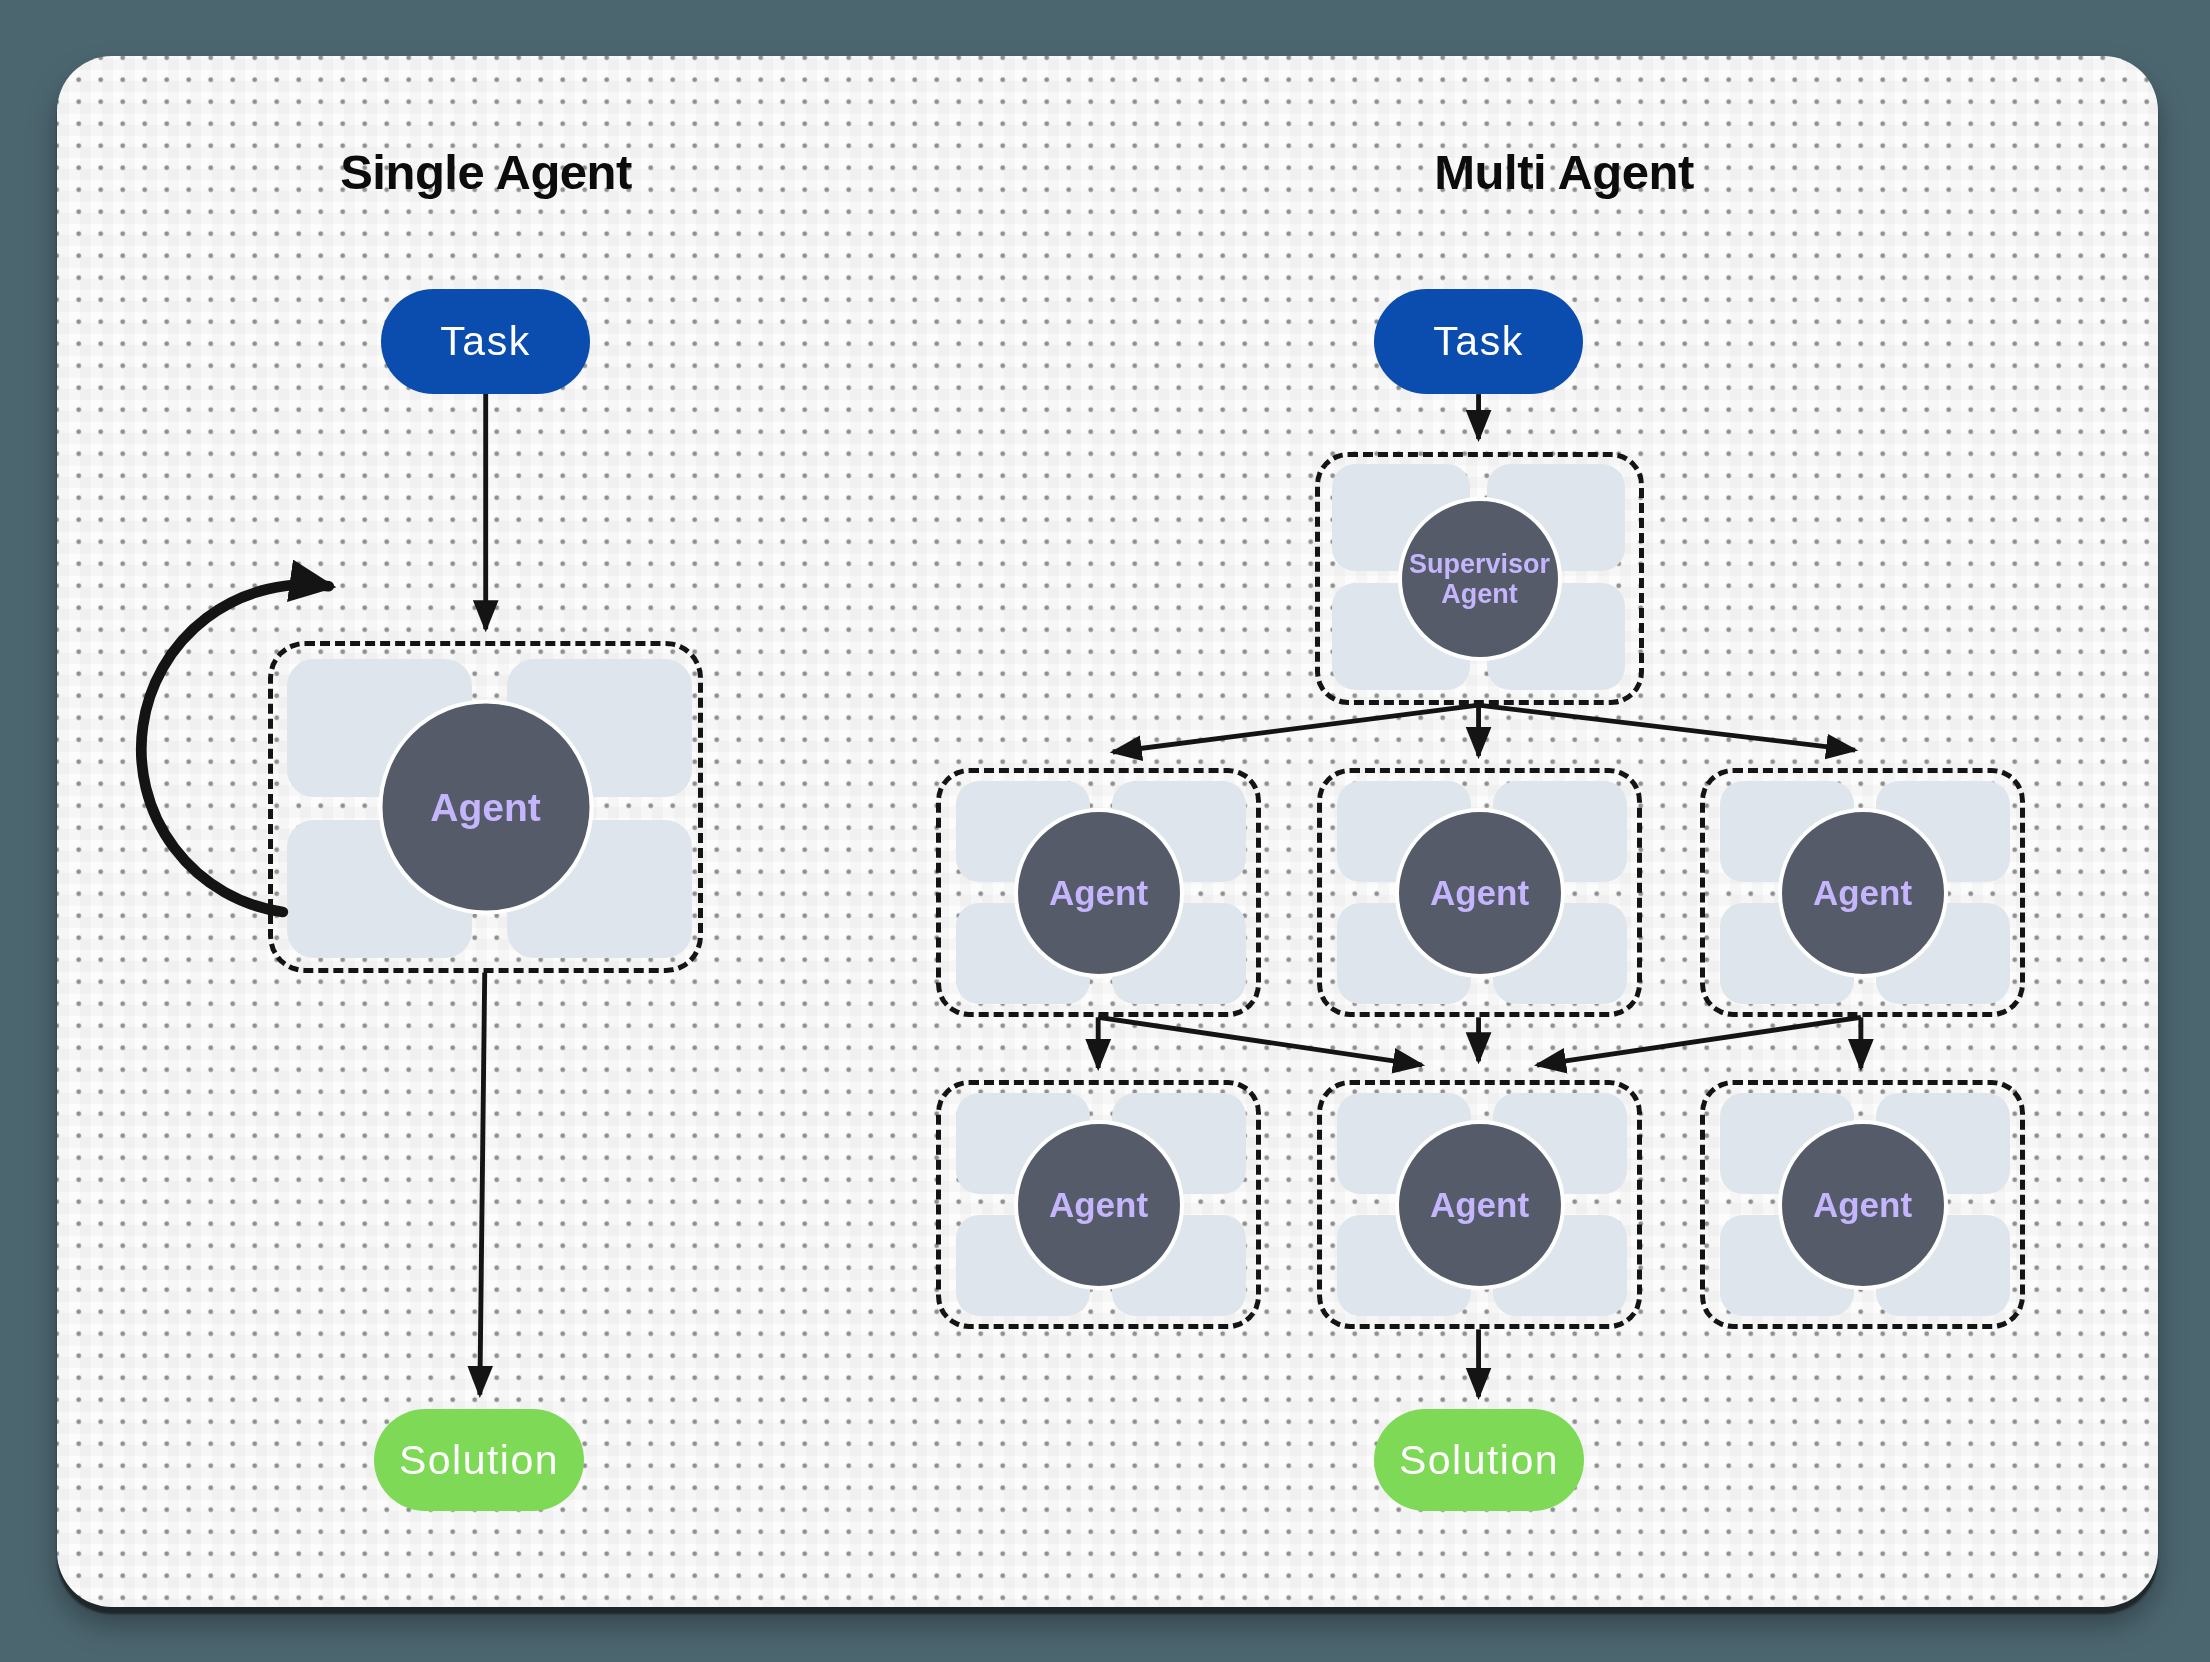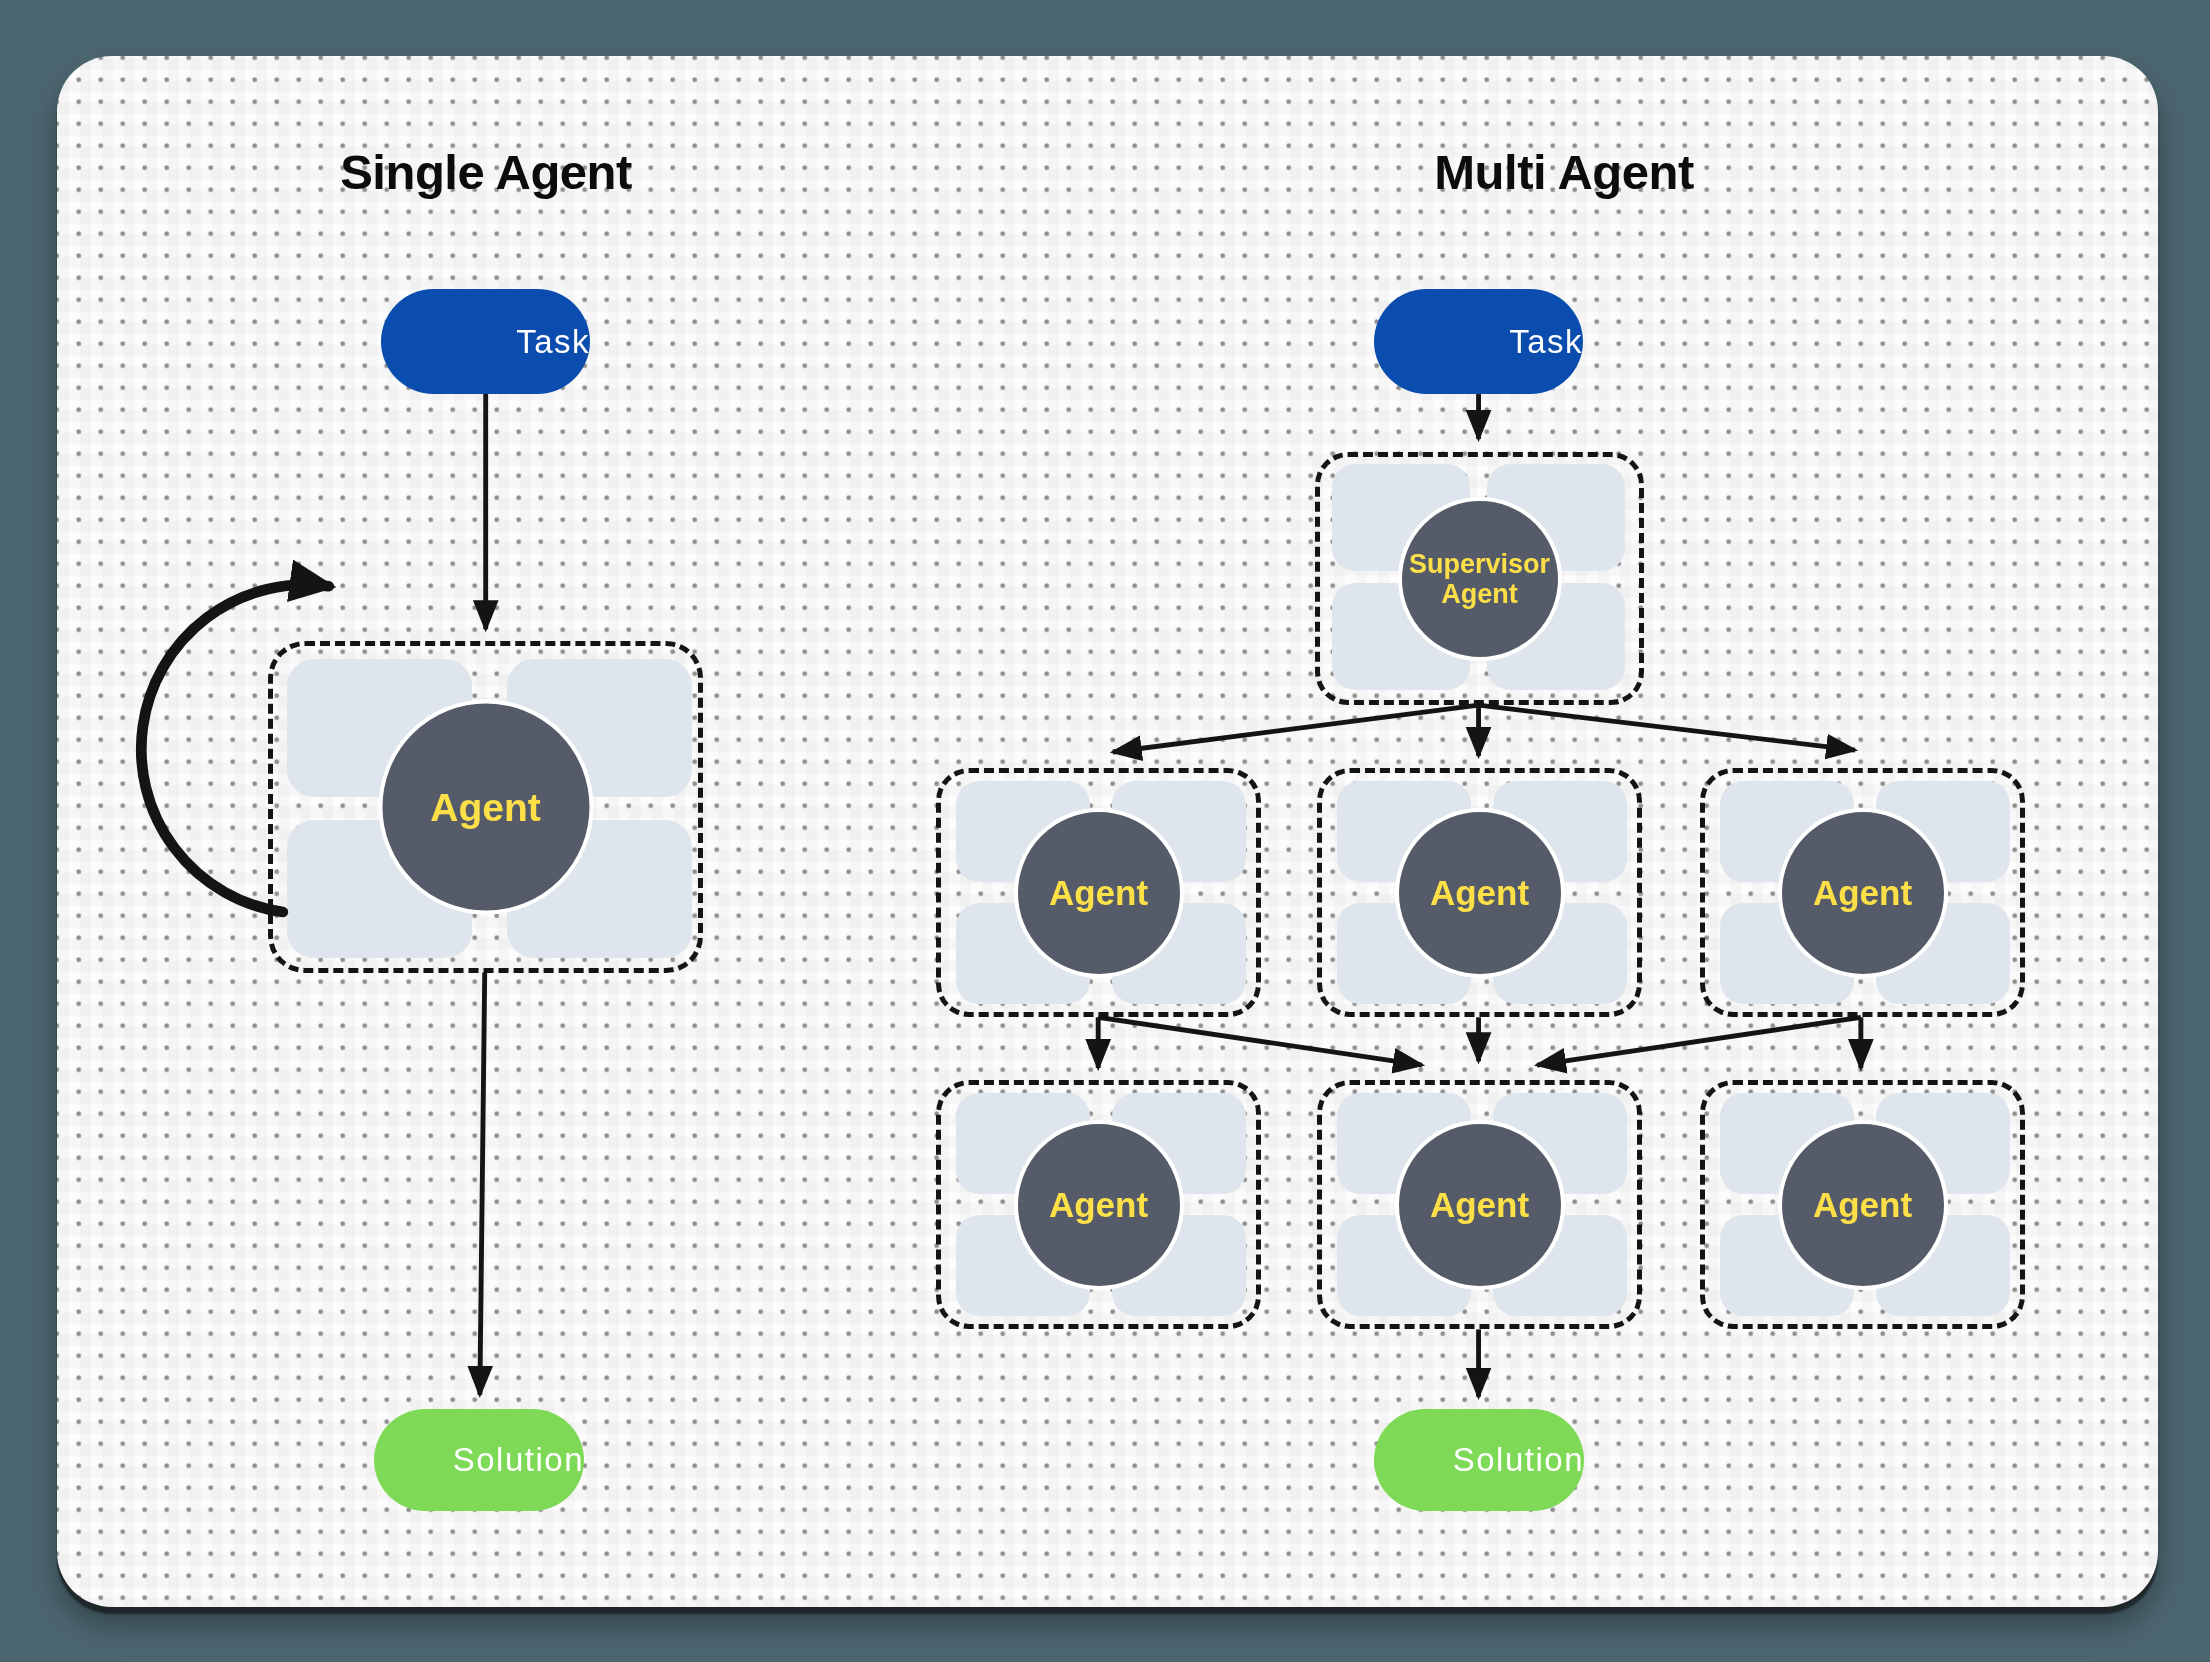--- a/index.html
+++ b/index.html
@@ -25,22 +25,22 @@
     z-index:0;
   }
 
   .col-title{
     position:absolute;transform:translateX(-50%);
     font-size:49px;font-weight:700;color:var(--title-color,#0c0c0c);
     letter-spacing:-0.5px;white-space:nowrap;z-index:2;
   }
 
   .pill{
-    position:absolute;display:flex;align-items:center;justify-content:flex-end;
-    color:var(--pill-text,#fff);font-size:33px;font-weight:400;letter-spacing:1.5px;
+    position:absolute;display:flex;align-items:center;justify-content:center;
+    color:var(--pill-text,#fff);font-size:41px;font-weight:400;letter-spacing:1.5px;
     border-radius:53px;z-index:2;white-space:nowrap;
   }
   .pill.task{background:var(--task-fill,#0b4dae);}
   .pill.solution{background:var(--solution-fill,#7ed957);}
 
   
   .abox{
     position:absolute;border:5.9px dashed var(--line,#141414);
     border-radius:37px;background:transparent;z-index:2;box-sizing:border-box;
   }
@@ -64,21 +64,21 @@
   .abox-sup .slot{width:138px;height:107px;border-radius:23.4px;}
   .abox-sup .s-tl{left:11.7px;top:6.8px;}
   .abox-sup .s-tr{left:167px;top:6.8px;}
   .abox-sup .s-bl{left:11.7px;top:126px;}
   .abox-sup .s-br{left:167px;top:126px;}
 
   .circle{
     position:absolute;left:50%;top:50%;transform:translate(-50%,-50%);
     background:var(--agent-fill,#555b69);border:4.9px solid #fff;border-radius:50%;
     display:flex;align-items:center;justify-content:center;text-align:center;
-    color:#fde047;font-weight:700;box-sizing:border-box;
+    color:#c4b5fd;font-weight:700;box-sizing:border-box;
   }
   .circle-lg{width:215px;height:215px;font-size:39px;}
   .circle-sm{width:170px;height:170px;font-size:35px;}
   .circle-sup{width:164px;height:164px;font-size:27px;line-height:30px;}
 
   svg.arrows{position:absolute;left:0;top:0;z-index:4;pointer-events:none;}
   svg.arrows path{fill:none;stroke:var(--line,#141414);}
   svg.arrows .thin{stroke-width:5px;}
   svg.arrows .thick{stroke-width:11px;stroke-linecap:round;}
   svg.arrows marker path{fill:var(--line,#141414);stroke:none;}

